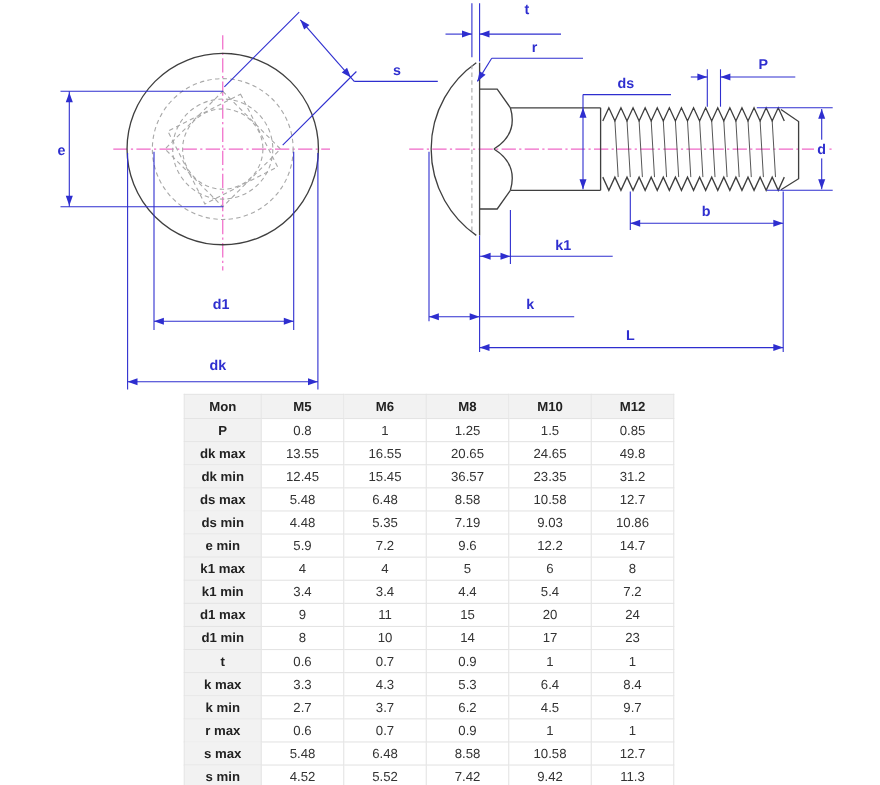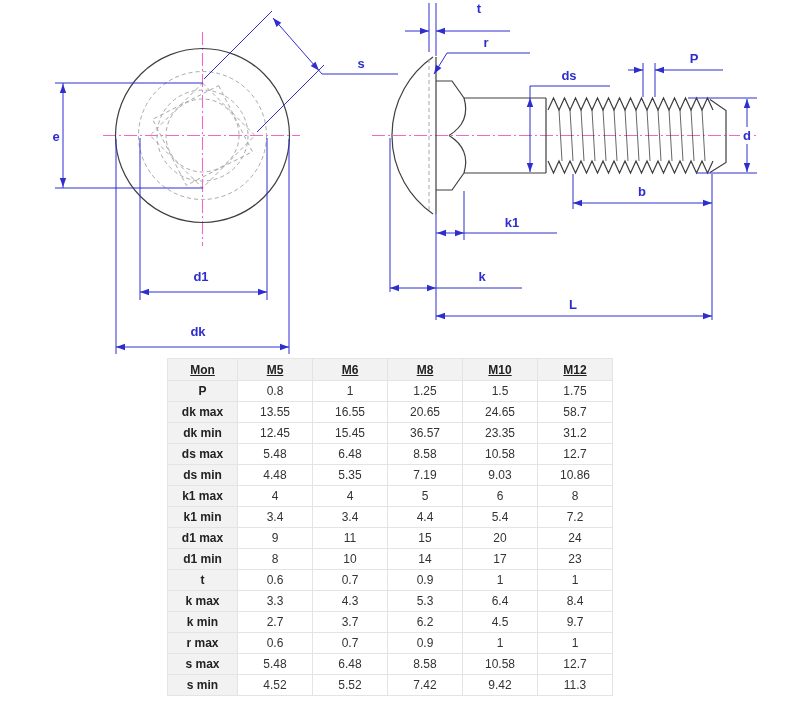--- a/index.html
+++ b/index.html
@@ -24,21 +24,21 @@
   table.spec {
     border-collapse:collapse; table-layout:fixed;
     margin-left:167px; margin-top:0;
   }
   table.spec th, table.spec td {
     border:1px solid #e4e4e4; font-size:12px; text-align:center;
     padding:0; height:20px; color:#333; font-weight:normal;
     overflow:hidden; white-space:nowrap;
   }
   table.spec th {
-    background:#f2f2f2; font-weight:bold; color:#222; height:21px;text-decoration:underline;
+    background:#f2f2f2; font-weight:bold; color:#222; height:21px;
   }
   table.spec td.rowhead {
     background:#f2f2f2; font-weight:bold; color:#222;
   }
 </style>
 </head>
 <body>
 
 <svg class="drawing" width="800" height="358" viewBox="0 0 800 358">
 
@@ -221,29 +221,29 @@
         <th>M12</th>
       </tr>
   </thead>
   <tbody>
       <tr>
         <td class="rowhead">P</td>
         <td>0.8</td>
         <td>1</td>
         <td>1.25</td>
         <td>1.5</td>
-        <td>1.75</td>
+        <td>0.85</td>
       </tr>
       <tr>
         <td class="rowhead">dk max</td>
         <td>13.55</td>
         <td>16.55</td>
         <td>20.65</td>
         <td>24.65</td>
-        <td>58.7</td>
+        <td>49.8</td>
       </tr>
       <tr>
         <td class="rowhead">dk min</td>
         <td>12.45</td>
         <td>15.45</td>
         <td>36.57</td>
         <td>23.35</td>
         <td>31.2</td>
       </tr>
       <tr>
@@ -256,20 +256,28 @@
       </tr>
       <tr>
         <td class="rowhead">ds min</td>
         <td>4.48</td>
         <td>5.35</td>
         <td>7.19</td>
         <td>9.03</td>
         <td>10.86</td>
       </tr>
       <tr>
+        <td class="rowhead">e min</td>
+        <td>5.9</td>
+        <td>7.2</td>
+        <td>9.6</td>
+        <td>12.2</td>
+        <td>14.7</td>
+      </tr>
+      <tr>
         <td class="rowhead">k1 max</td>
         <td>4</td>
         <td>4</td>
         <td>5</td>
         <td>6</td>
         <td>8</td>
       </tr>
       <tr>
         <td class="rowhead">k1 min</td>
         <td>3.4</td>

